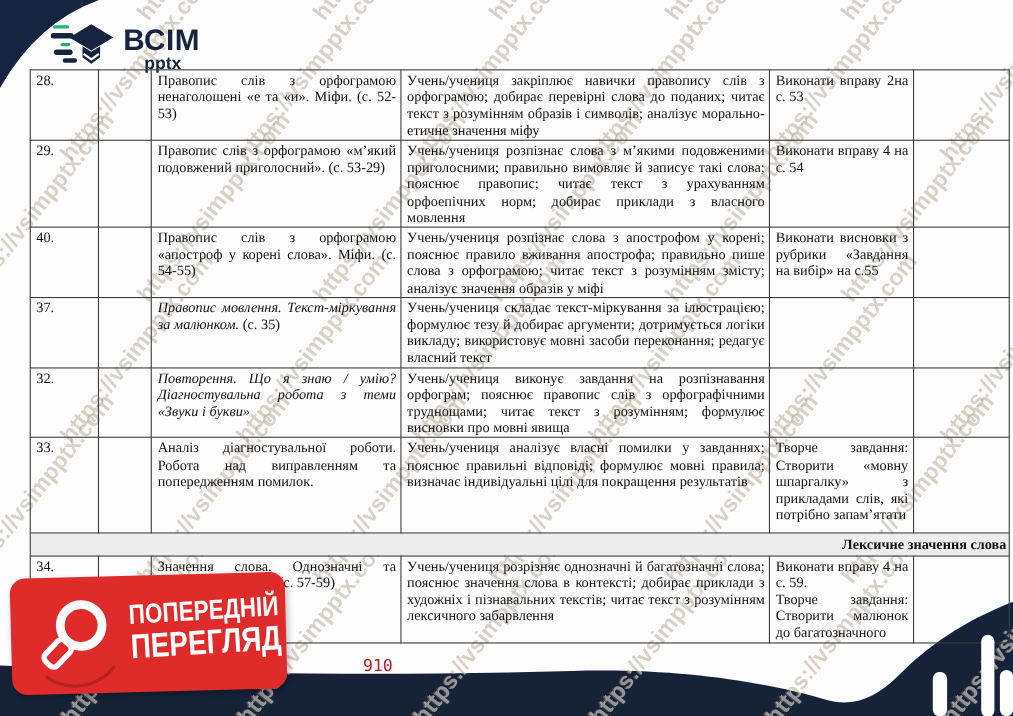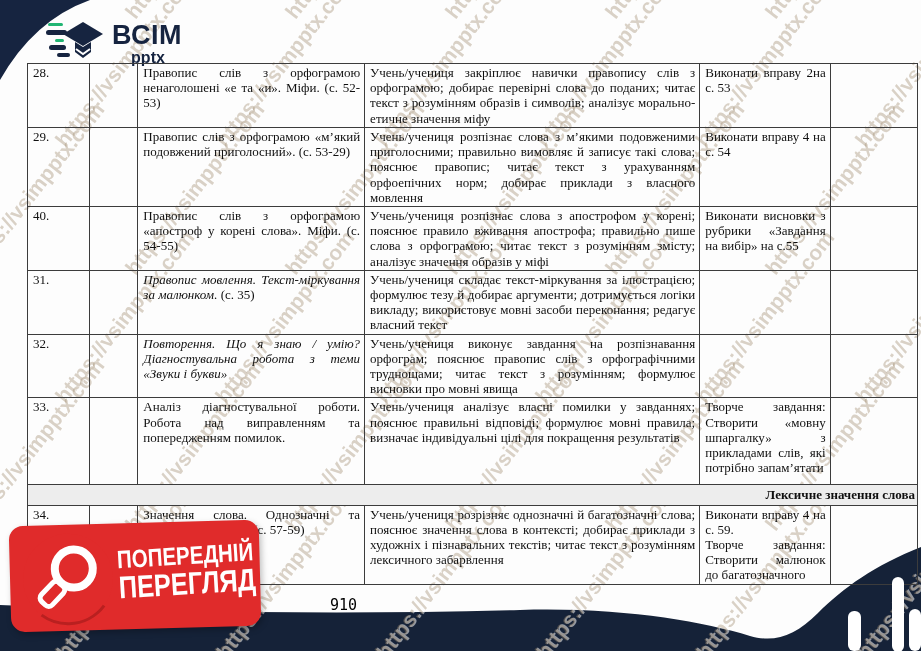--- a/index.html
+++ b/index.html
@@ -66,21 +66,21 @@
   .stamp .words{
     position:absolute;left:108px;top:20px;
     color:#ffffff;font-family:"Liberation Sans", sans-serif;
     font-weight:bold;transform:rotate(-2deg);
   }
   .stamp-l1{font-size:25px;display:inline-block;transform:scaleX(0.82);transform-origin:left;letter-spacing:0px;line-height:1.05;}
   .stamp-l2{font-size:31px;display:inline-block;transform:scaleX(0.82);transform-origin:left;letter-spacing:0px;line-height:1.0;}
   
   .footer-num{
     position:absolute;left:330px;top:596px;z-index:4;
-    font-family:"DejaVu Sans Mono", monospace;font-size:15px;color:#000000;
+    font-family:"DejaVu Sans Mono", monospace;font-size:15px;color:#b91c1c;
   }
   .eq-bars{position:absolute;right:0;bottom:0;z-index:4;}
   .eq-bar{position:absolute;background:#ffffff;border-radius:6px;}
   .eq-b1{left:0;top:34px;width:13px;height:40px;}
   .eq-b2{left:44px;top:0px;width:12px;height:75px;}
   .eq-b3{left:61px;top:32px;width:12px;height:42px;}
 </style>
 </head>
 <body>
 
@@ -181,21 +181,21 @@
     </tr>
     <tr class="h59">
       <td>40.</td>
       <td></td>
       <td class="cell-just">Правопис слів з орфограмою «апостроф у корені слова». Міфи. (с. 54-55)</td>
       <td class="cell-just">Учень/учениця розпізнає слова з апострофом у корені; пояснює правило вживання апострофа; правильно пише слова з орфограмою; читає текст з розумінням змісту; аналізує значення образів у міфі</td>
       <td class="cell-just">Виконати висновки з рубрики «Завдання на вибір» на с.55</td>
       <td></td>
     </tr>
     <tr class="h61">
-      <td>31.</td>
+      <td>37.</td>
       <td></td>
       <td class="cell-just"><span class="topic-italic">Правопис мовлення. Текст-міркування за малюнком.</span><span> (с. 35)</span></td>
       <td class="cell-just">Учень/учениця складає текст-міркування за ілюстрацією; формулює тезу й добирає аргументи; дотримується логіки викладу; використовує мовні засоби переконання; редагує власний текст</td>
       <td class="cell-just"></td>
       <td></td>
     </tr>
     <tr class="h61">
       <td>32.</td>
       <td></td>
       <td class="cell-just topic-bolditalic">Повторення. Що я знаю / умію? Діагностувальна робота з теми «Звуки і букви»</td>

